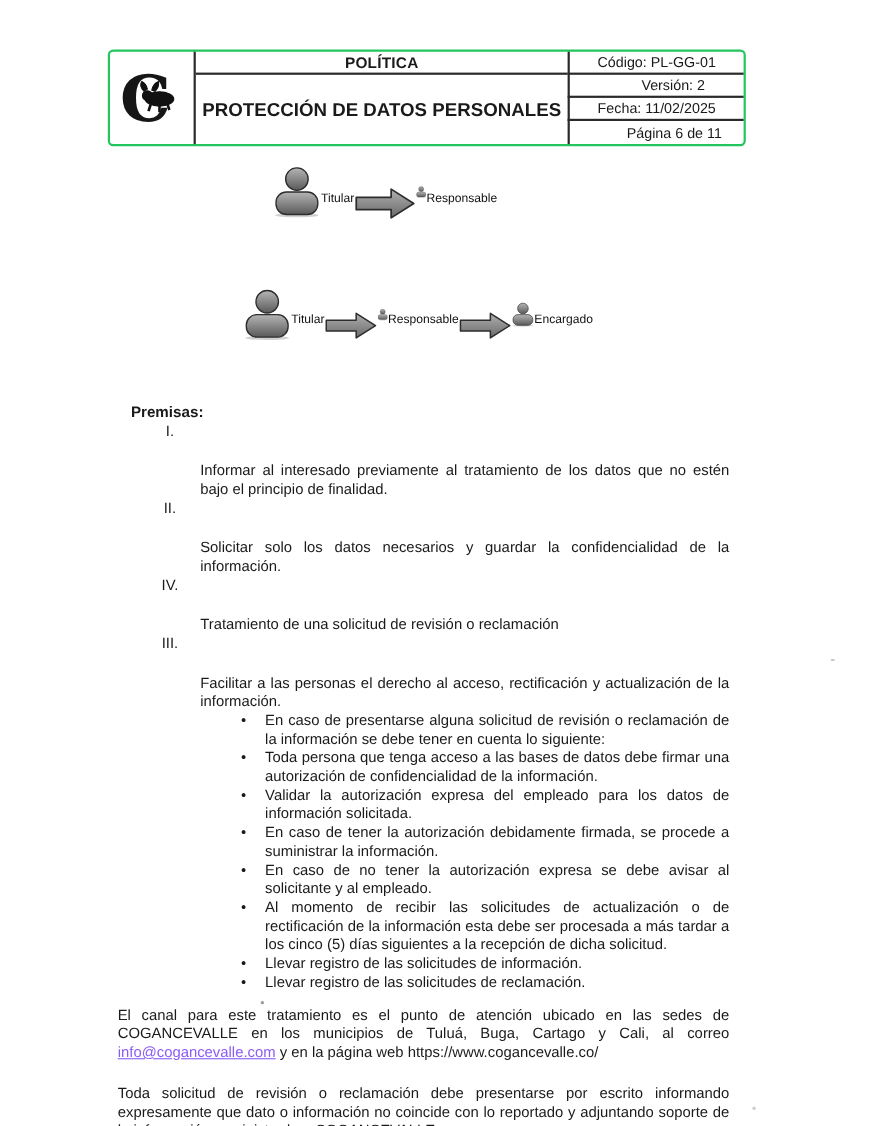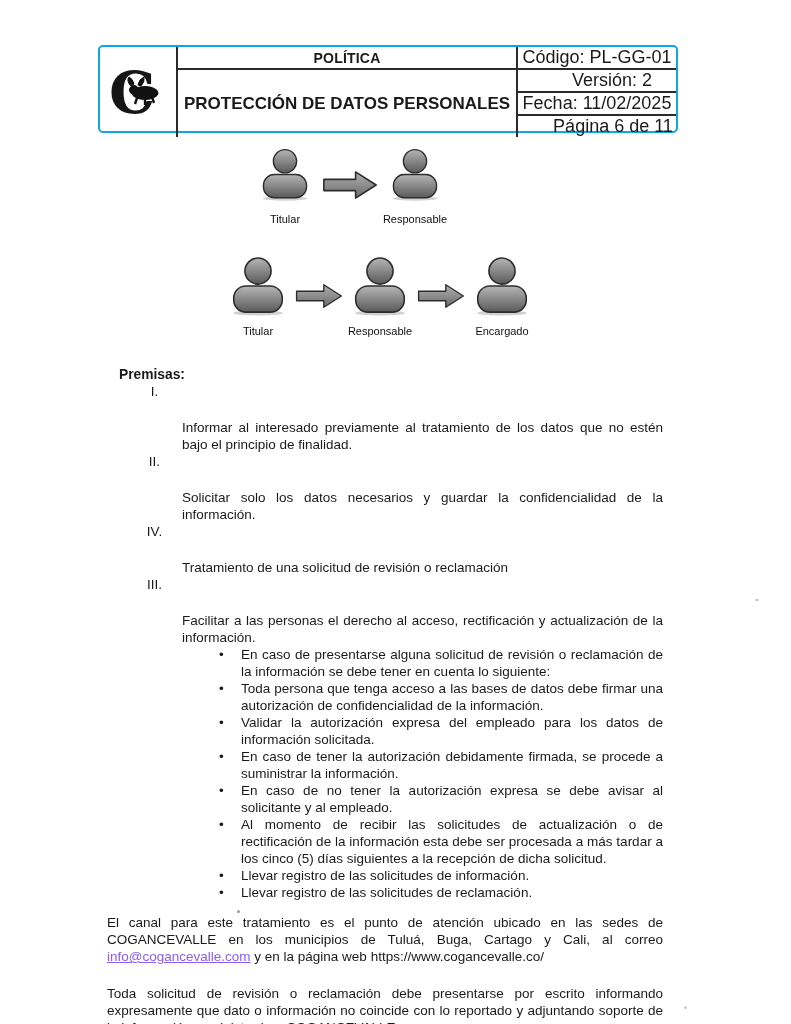--- a/index.html
+++ b/index.html
@@ -11,40 +11,40 @@
     color:#1a1a1a;
     overflow:hidden;
   }
 
   
   .header-table{
     position:absolute;left:98px;top:45px;width:580px;height:88px;
     display:grid;
     grid-template-columns:78px 338px 1fr;
     grid-template-rows:repeat(4,1fr);
-    border:2px solid #0ea5e9;
+    border:2px solid #22c55e;
     border-radius:5px;
     box-sizing:border-box;
     background:#fff;
   }
   .header-table .cell{display:flex;align-items:center;justify-content:center;box-sizing:border-box;}
   .logo-cell{grid-area:1/1/5/2;border-right:2px solid #2a2a2a;}
   .title-top{grid-area:1/2/2/3;border-bottom:2px solid #2a2a2a;font-weight:bold;font-size:14px;letter-spacing:.2px;}
   .title-main{grid-area:2/2/5/3;font-weight:bold;font-size:17px;text-align:center;}
-  .meta{border-left:2px solid #2a2a2a;border-bottom:2px solid #2a2a2a;font-size:18px;}
+  .meta{border-left:2px solid #2a2a2a;border-bottom:2px solid #2a2a2a;font-size:13px;}
   .meta.r1{grid-area:1/3/2/4;}
   .meta.r2{grid-area:2/3/3/4;padding-left:30px;}
   .meta.r3{grid-area:3/3/4/4;}
   .meta.r4{grid-area:4/3/5/4;border-bottom:none;padding-left:32px;}
 
   
   .diagram{position:absolute;display:flex;align-items:flex-start;}
   .d1{left:248px;top:148px;}
   .d2{left:221px;top:256px;}
-  .node{display:flex;flex-direction:column;align-items:center;}
+  .node{display:flex;flex-direction:row;align-items:center;}
   .d1 .node{width:74px;}
   .d2 .node{width:74px;}
   .d1 .person-svg{width:50px;height:53px;}
   .d2 .person-svg{width:56px;height:60px;}
   .node-label{font-size:11px;color:#111;white-space:nowrap;}
   .d1 .node-label{margin-top:12px;}
   .d2 .node-label{margin-top:9px;}
   .arrow-svg{display:block;}
   .d1 .arrow-svg{width:56px;height:30px;margin-top:22px;}
   .d2 .arrow-svg{width:48px;height:26px;margin-top:27px;}

